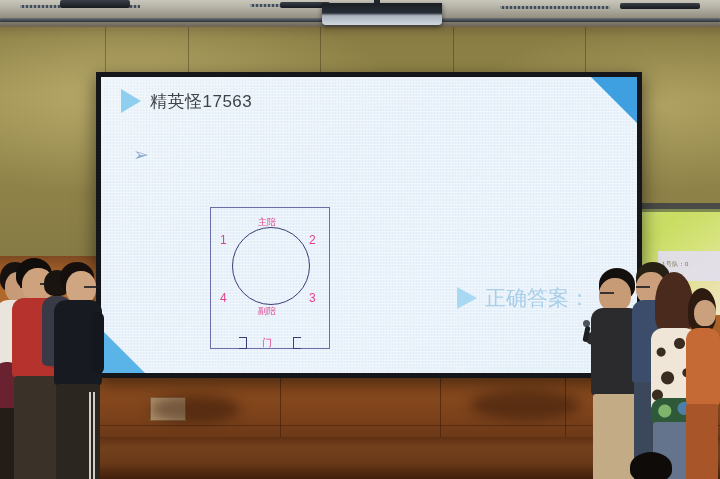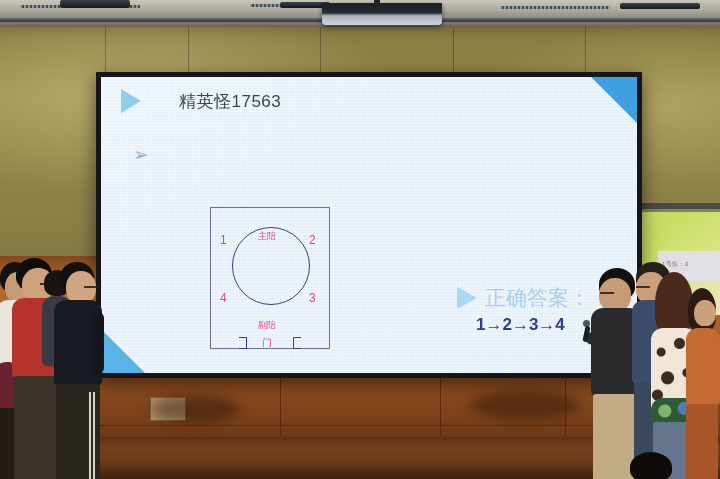--- a/index.html
+++ b/index.html
@@ -46,30 +46,30 @@
   .slideTex{position:absolute;inset:0;opacity:.55;
     background-image:repeating-linear-gradient(0deg,rgba(255,255,255,.55) 0 1px,rgba(0,0,0,0) 1px 3px),
                      repeating-linear-gradient(90deg,rgba(200,215,230,.35) 0 1px,rgba(0,0,0,0) 1px 3px);}
   .cornerTR{position:absolute;right:0;top:0;width:0;height:0;
     border-top:46px solid #3ea0e0;border-left:46px solid transparent;}
   .cornerBL{position:absolute;left:0;bottom:0;width:0;height:0;
     border-bottom:44px solid #5bb4e8;border-right:44px solid transparent;}
 
   .slideTitleRow{position:absolute;left:20px;top:12px;display:flex;align-items:center;gap:9px;}
   .triSmall{width:0;height:0;border-left:20px solid #8ecff0;border-top:12px solid transparent;border-bottom:12px solid transparent;}
-  .slideTitle{font-size:17px;color:#3f4346;letter-spacing:.5px;white-space:nowrap;margin-left:29px;}
+  .slideTitle{font-size:17px;color:#3f4346;letter-spacing:.5px;white-space:nowrap;}
 
   .bullet{position:absolute;left:56px;top:62px;width:420px;color:#8fadcc;font-size:23px;line-height:1.45;}
   .bulletMark{position:absolute;left:-24px;top:2px;font-size:19px;color:#8fadcc;}
 
   
   .diagram{position:absolute;left:105px;top:130px;width:128px;height:148px;}
   .dgBox{position:absolute;left:4px;top:0;width:120px;height:142px;border:1px solid #6b6fa8;box-sizing:border-box;}
   .dgCircle{position:absolute;left:26px;top:20px;width:76px;height:76px;border:1.6px solid #3a3e74;border-radius:50%;}
-  .dgLbl{position:absolute;color:#e0418f;font-size:9px;white-space:nowrap;margin-top:14px;}
+  .dgLbl{position:absolute;color:#e0418f;font-size:9px;white-space:nowrap;}
   .dgNum{position:absolute;color:#e0418f;font-size:12px;}
   .doorBrkL{position:absolute;left:33px;top:130px;width:8px;height:12px;border:1.4px solid #3a3e74;border-left:none;box-sizing:border-box;}
   .doorBrkR{position:absolute;left:87px;top:130px;width:8px;height:12px;border:1.4px solid #3a3e74;border-right:none;box-sizing:border-box;}
   .doorLbl{position:absolute;left:56px;top:129px;color:#e0418f;font-size:10px;}
 
   
   .ansRow{position:absolute;left:356px;top:207px;display:flex;align-items:center;gap:8px;font-family:Liberation Serif, serif;}
   .triAns{width:0;height:0;border-left:20px solid #a8d8f2;border-top:11px solid transparent;border-bottom:11px solid transparent;}
   .ansTitle{font-size:21px;color:#a9cfe8;white-space:nowrap;}
   .ansSeq{position:absolute;left:375px;top:238px;font-size:17px;font-weight:bold;color:#2e3f87;white-space:nowrap;}
@@ -171,21 +171,20 @@
         <div class="dgNum" style="left:14px;top:84px;">4</div>
         <div class="doorBrkL"></div>
         <div class="doorBrkR"></div>
         <div class="doorLbl">门</div>
       </div>
 
       <div class="ansRow">
         <div class="triAns"></div>
         <div class="ansTitle">正确答案：</div>
       </div>
-      <div class="ansSeq">1→2→3→4</div>
     </div>
   </div>
 
   <div class="person" style="left:-4px;top:262px;width:46px;height:217px;">
     <div class="hair" style="left:4px;top:0;width:30px;height:30px;background:#17120f;"></div>
     <div class="head" style="left:9px;top:10px;width:26px;height:30px;background:#c79a78;"></div>
     <div class="glasses" style="left:24px;top:24px;width:13px;"></div>
     <div class="torso" style="left:0;top:38px;width:40px;height:72px;background:#e9e4dc;"></div>
     <div class="torso" style="left:-2px;top:100px;width:26px;height:50px;background:#6b2230;"></div>
     <div class="legs" style="left:0;top:146px;width:38px;height:90px;background:#241c16;"></div>

